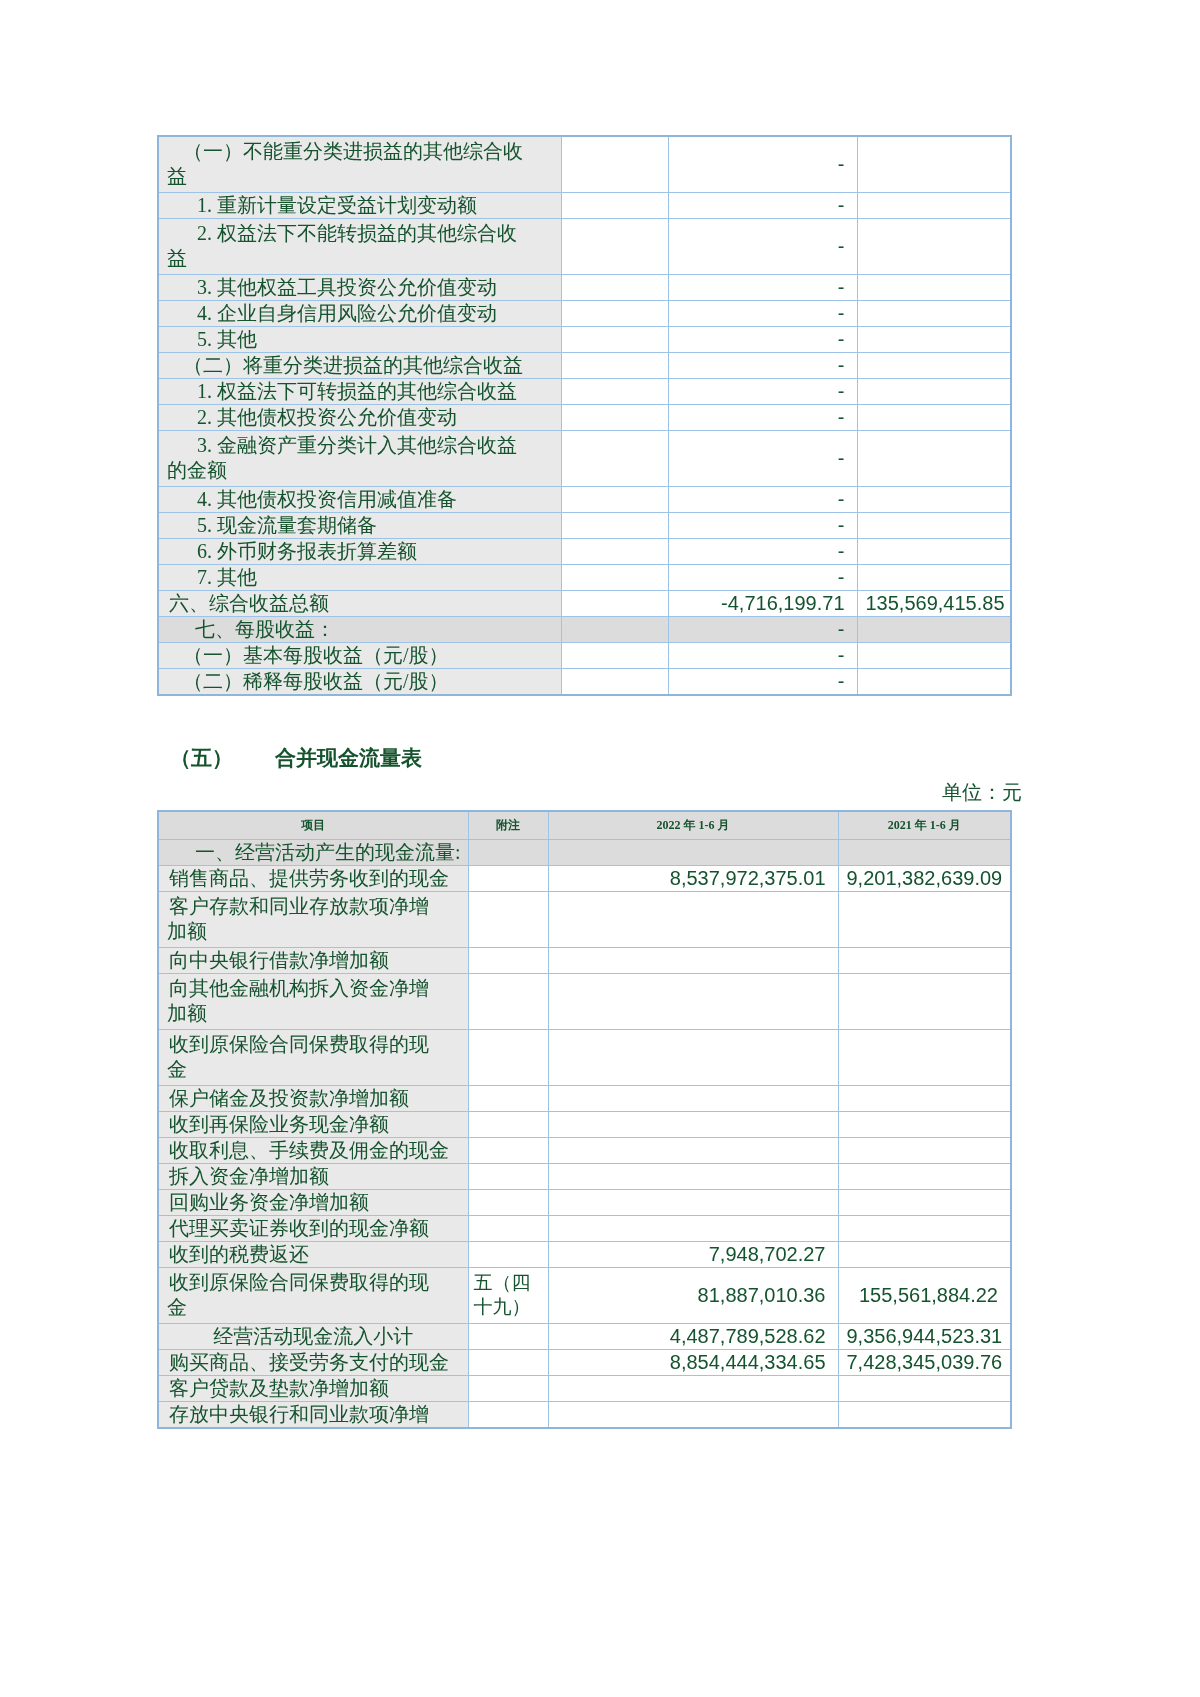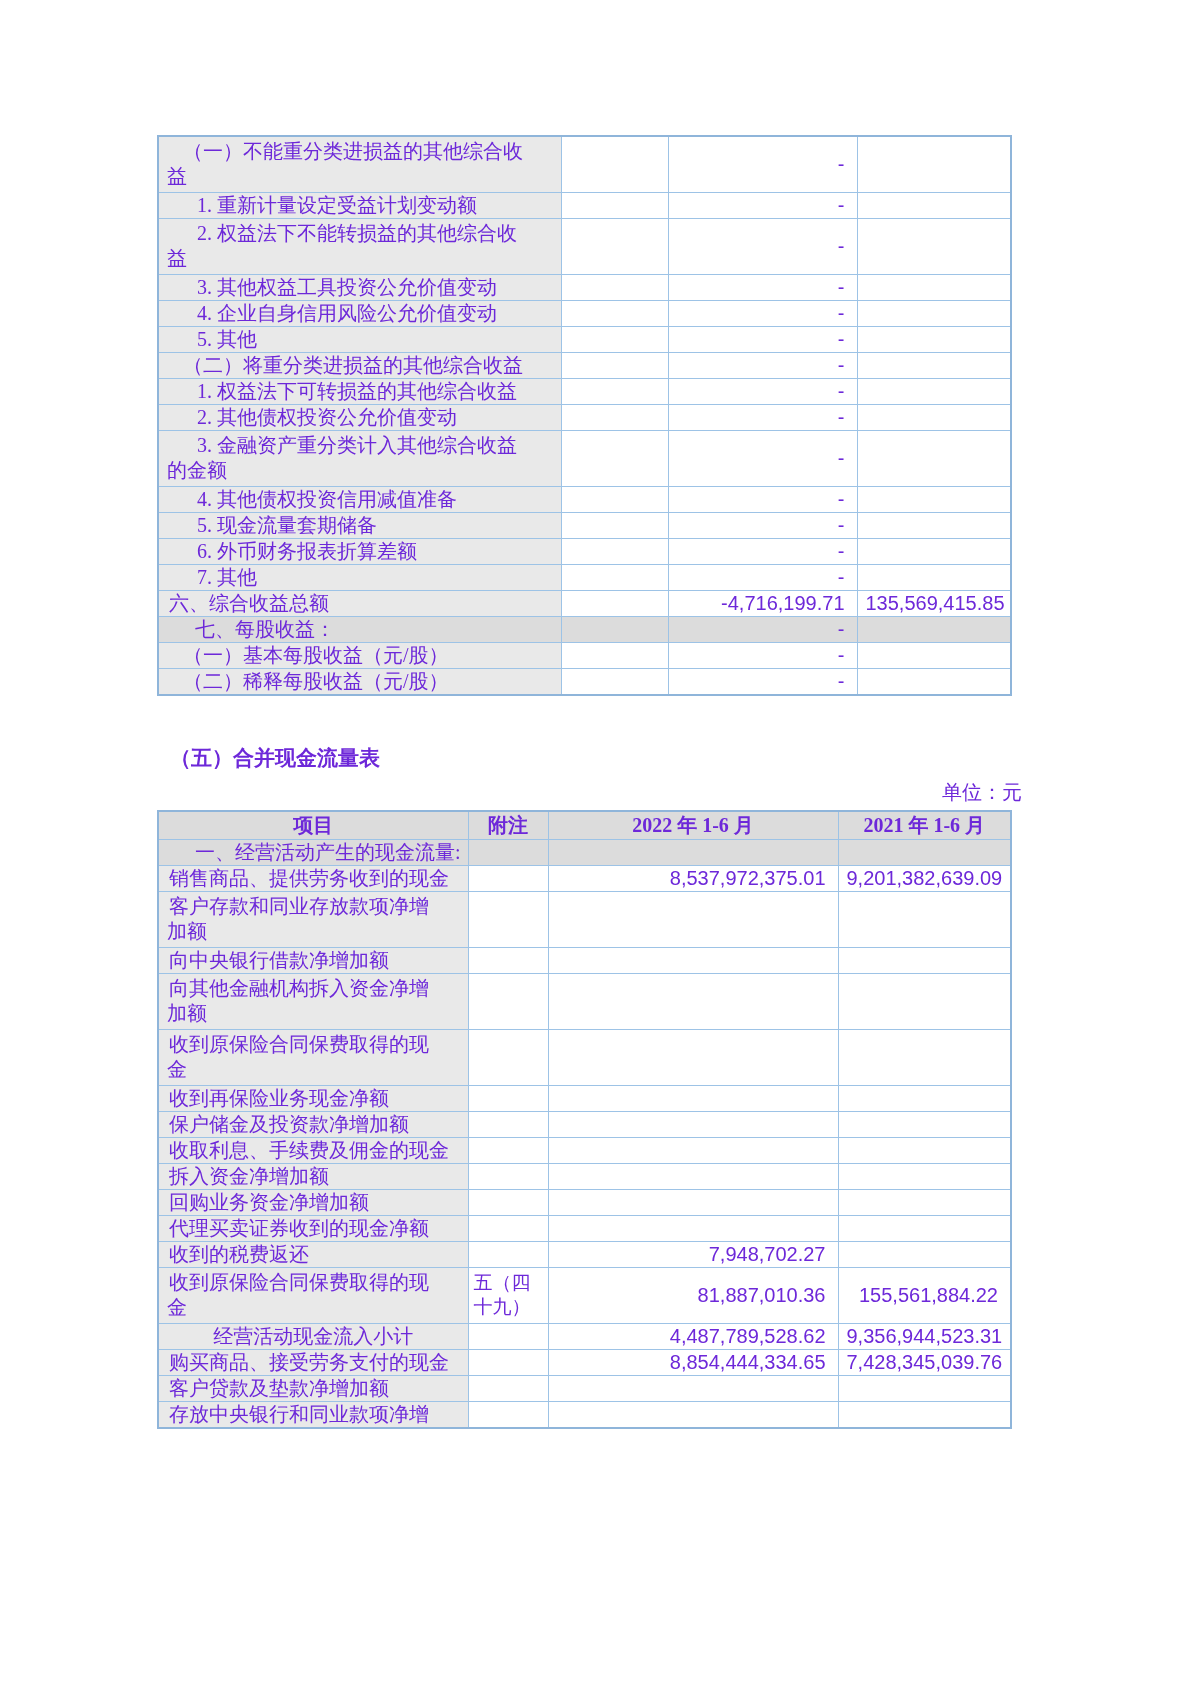--- a/index.html
+++ b/index.html
@@ -1,18 +1,18 @@
 <!DOCTYPE html>
 <html><head>
 <meta charset="utf-8">
 <style>
   html, body { margin:0; padding:0; background:#ffffff; }
   .page {
     position:relative; width:1200px; height:1697px; background:#ffffff;
-    font-family:"Liberation Serif","DejaVu Serif",serif; color:#6d28d9; overflow:hidden;
+    font-family:"Liberation Serif","DejaVu Serif",serif; color:#14532d; overflow:hidden;
   }
   .tbl {
     position:absolute; border-collapse:collapse; table-layout:fixed;
     border:2px solid #8fb5da; background:#ffffff;
   }
   .tbl td {
     border:1px solid #9dc3e6; padding:0 8px; font-size:20px; line-height:25px;
     vertical-align:middle; overflow:hidden;
   }
   .tbl tr { height:26px; }
@@ -24,28 +24,28 @@
     font-family:"Liberation Sans","DejaVu Sans",sans-serif; font-size:20px;
   }
   .tbl tr.section td { background:#dcdcdc;padding-left:34px; }
   .tbl tr.bold td { font-weight:normal; }
   .tbl td.center { text-align:center; text-indent:0; }
   .ind0 { text-indent:2px; }
   .ind1 { text-indent:16px; }
   .ind2 { text-indent:30px; }
   .tbl td.head {
     background:#dcdcdc; text-align:center; font-weight:bold; white-space:nowrap;
-    font-size:20px;
+    font-size:12px;
   }
   .tbl thead tr { height:28px; }
   .section-title {
     position:absolute; left:170px; top:744px; font-size:21px; font-weight:bold;
     white-space:nowrap;
   }
-  .section-title .name { }
+  .section-title .name { margin-left:42px; }
   .unit-label {
     position:absolute; left:169px; top:779px; width:853px; text-align:right;
     font-size:20px;
   }
 </style>
 </head>
 <body>
 
 <div class="page">
 
@@ -226,27 +226,27 @@
           <td class="num"></td>
         </tr>
         <tr class="tall">
           <td class="label ind0">收到原保险合同保费取得的现
 金</td>
           <td class="note"></td>
           <td class="num"></td>
           <td class="num"></td>
         </tr>
         <tr class="">
+          <td class="label ind0">保户储金及投资款净增加额</td>
+          <td class="note"></td>
+          <td class="num"></td>
+          <td class="num"></td>
+        </tr>
+        <tr class="">
           <td class="label ind0">收到再保险业务现金净额</td>
-          <td class="note"></td>
-          <td class="num"></td>
-          <td class="num"></td>
-        </tr>
-        <tr class="">
-          <td class="label ind0">保户储金及投资款净增加额</td>
           <td class="note"></td>
           <td class="num"></td>
           <td class="num"></td>
         </tr>
         <tr class="">
           <td class="label ind0">收取利息、手续费及佣金的现金</td>
           <td class="note"></td>
           <td class="num"></td>
           <td class="num"></td>
         </tr>

